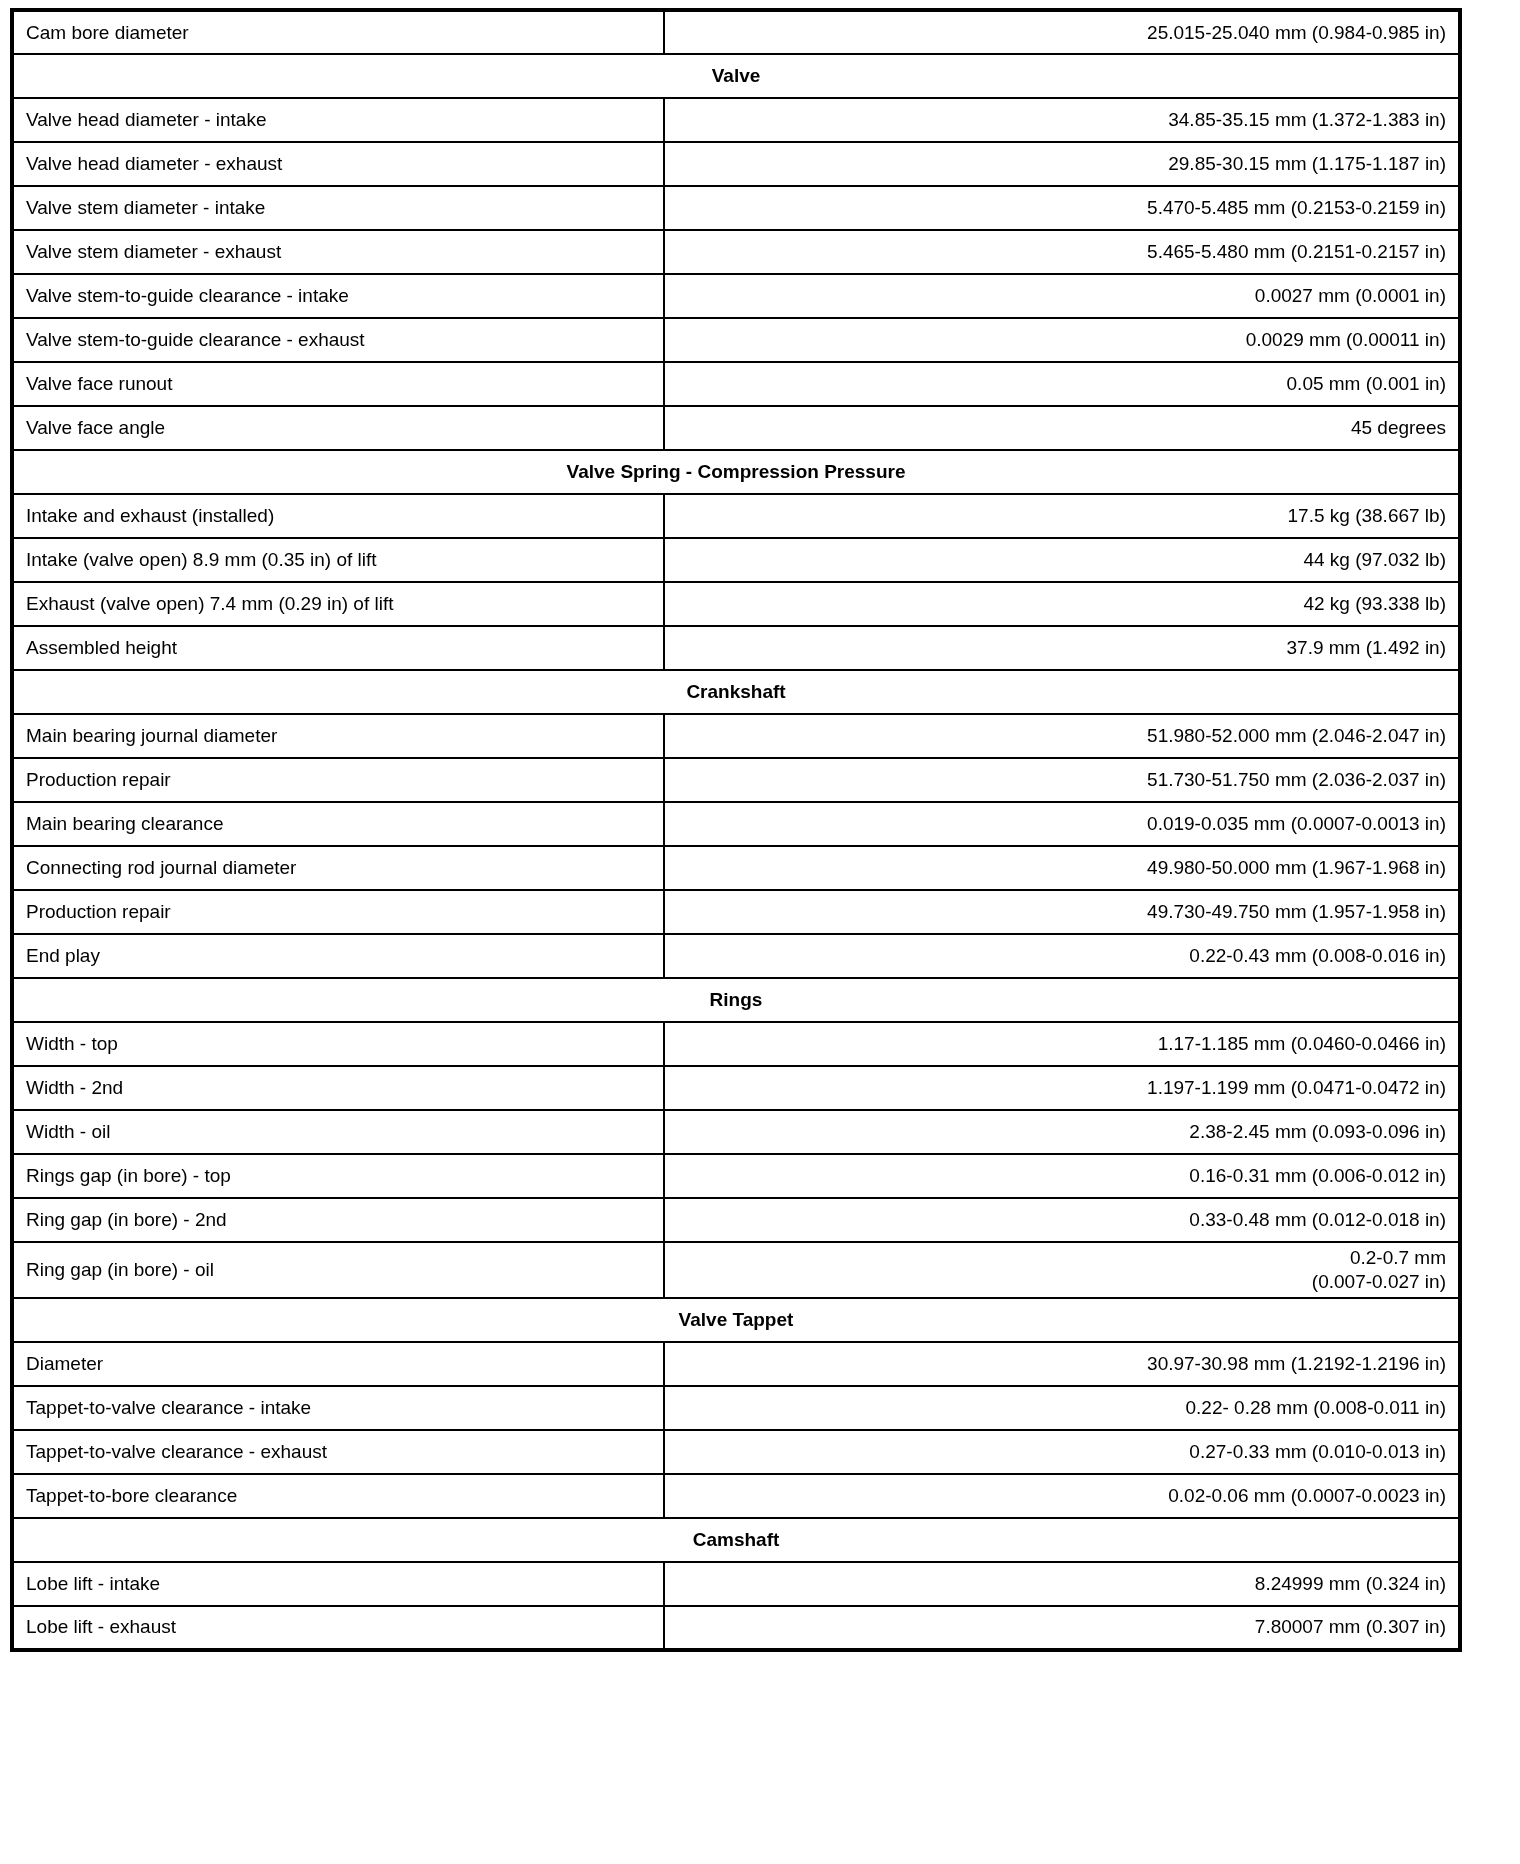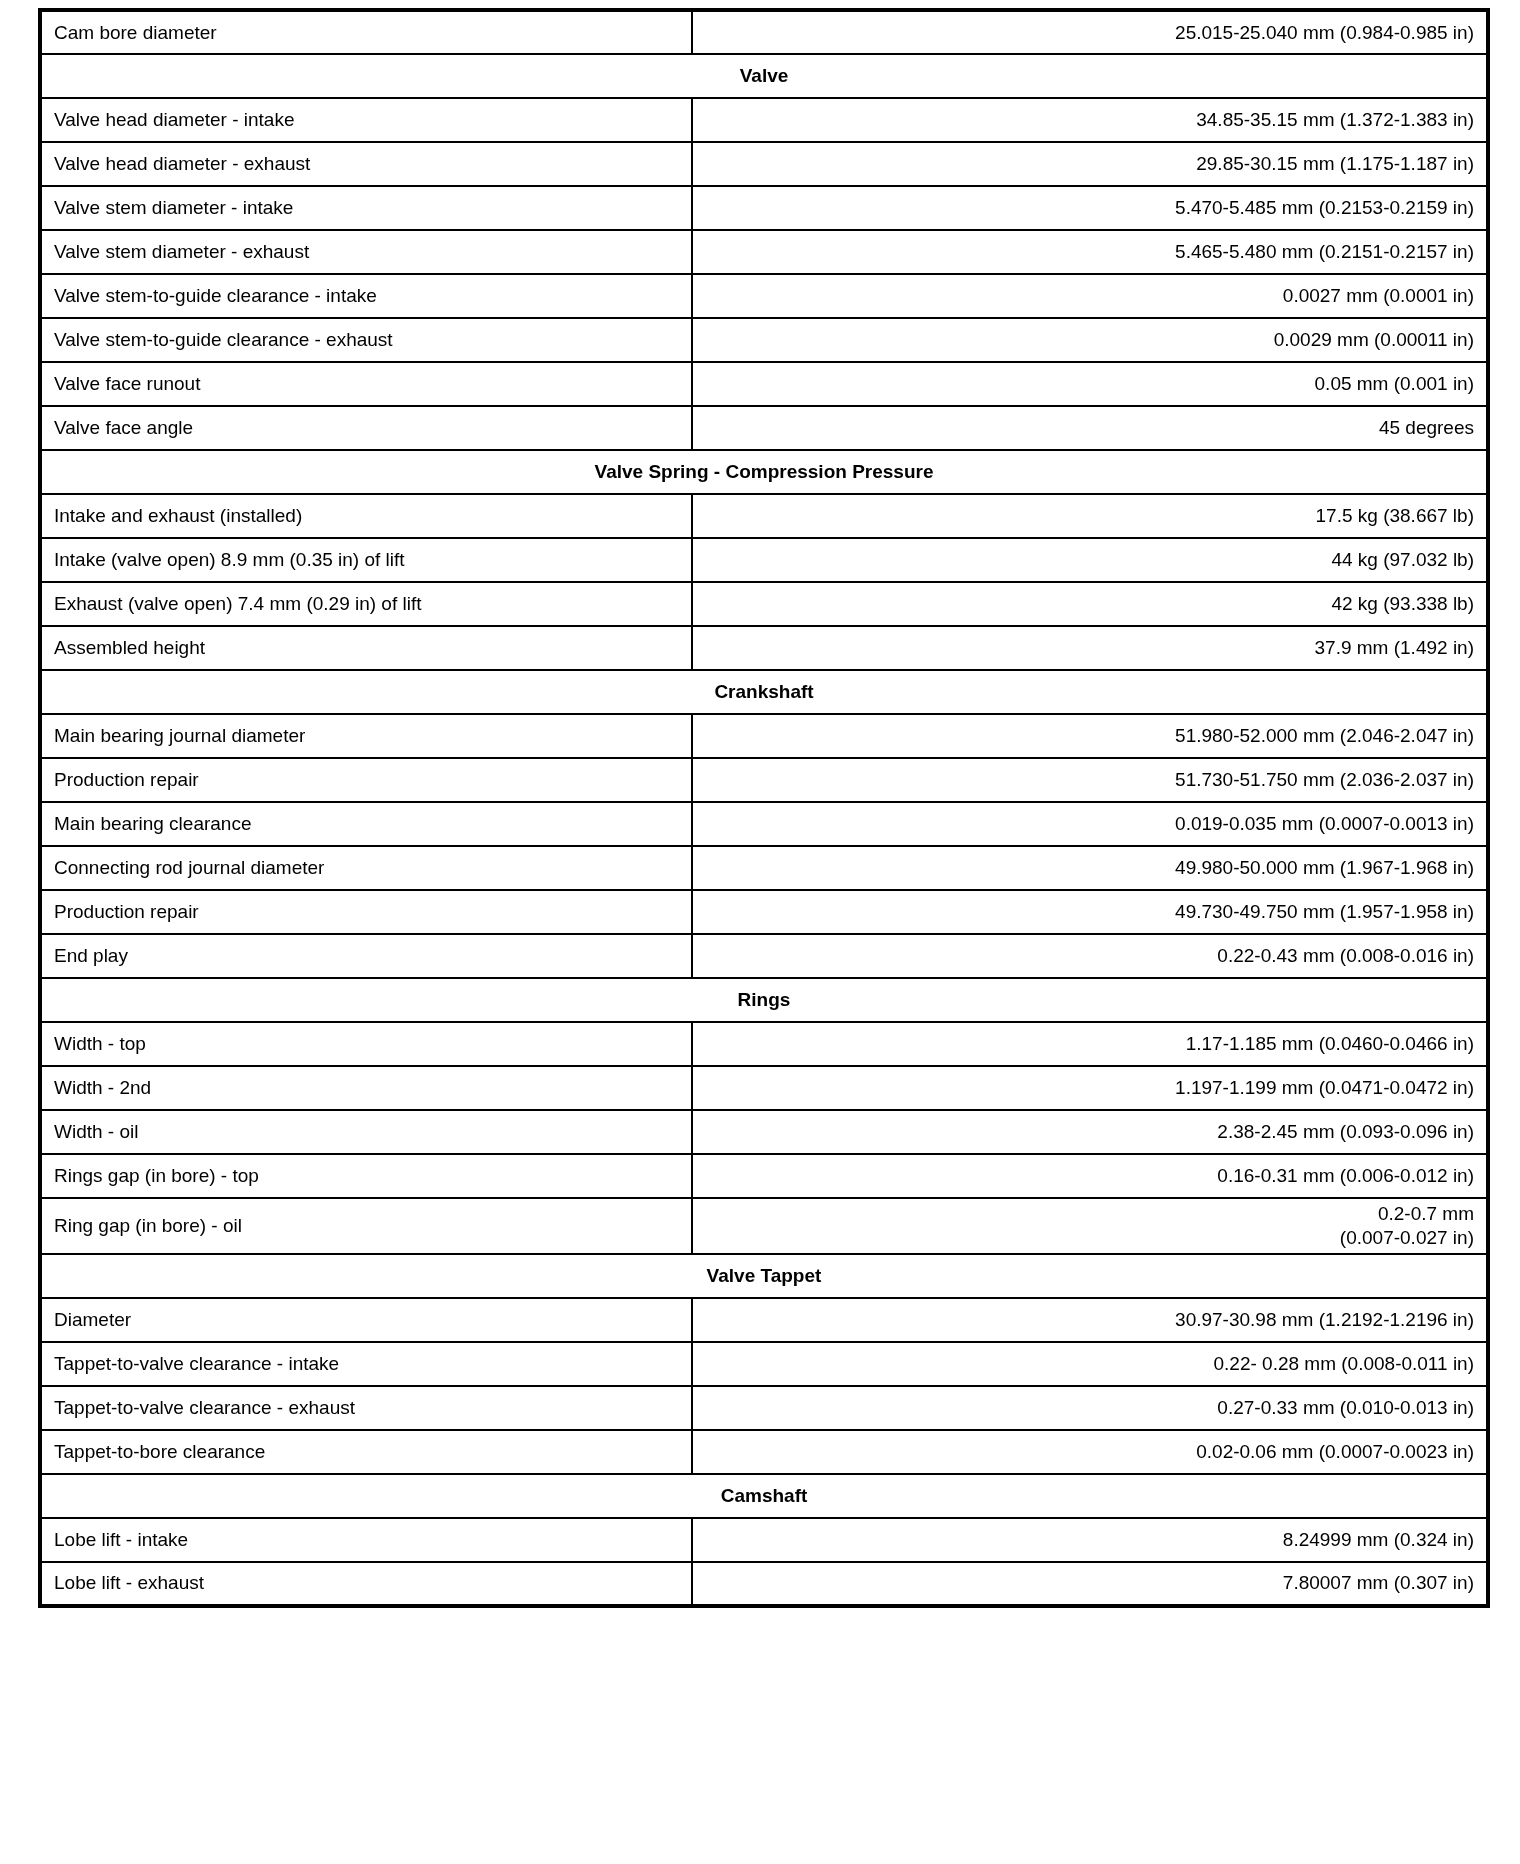--- a/index.html
+++ b/index.html
@@ -7,21 +7,20 @@
     padding: 0;
     background: #ffffff;
     font-family: "Liberation Sans", "DejaVu Sans", sans-serif;
     color: #000000;
   }
   .page {
     width: 1472px;
     box-sizing: border-box;
     padding: 8px 10px;
     background: #ffffff;
-    margin-left: 28px;
   }
   table.spec-table {
     width: 100%;
     border-collapse: collapse;
     border: 4px solid #000000;
     table-layout: fixed;
   }
   table.spec-table td {
     border: 2px solid #000000;
     font-size: 19px;
@@ -150,20 +149,24 @@
         </tr>
         <tr>
           <td class="label-cell">Width - oil</td>
           <td class="value-cell">2.38-2.45 mm (0.093-0.096 in)</td>
         </tr>
         <tr>
           <td class="label-cell">Rings gap (in bore) - top</td>
           <td class="value-cell">0.16-0.31 mm (0.006-0.012 in)</td>
         </tr>
         <tr>
+          <td class="label-cell">Ring gap (in bore) - 2nd</td>
+          <td class="value-cell">0.33-0.48 mm (0.012-0.018 in)</td>
+        </tr>
+        <tr>
           <td class="label-cell">Ring gap (in bore) - oil</td>
           <td class="value-cell">0.2-0.7 mm
 (0.007-0.027 in)</td>
         </tr>
         <tr>
           <td class="section-cell" colspan="2">Valve Tappet</td>
         </tr>
         <tr>
           <td class="label-cell">Diameter</td>
           <td class="value-cell">30.97-30.98 mm (1.2192-1.2196 in)</td>

